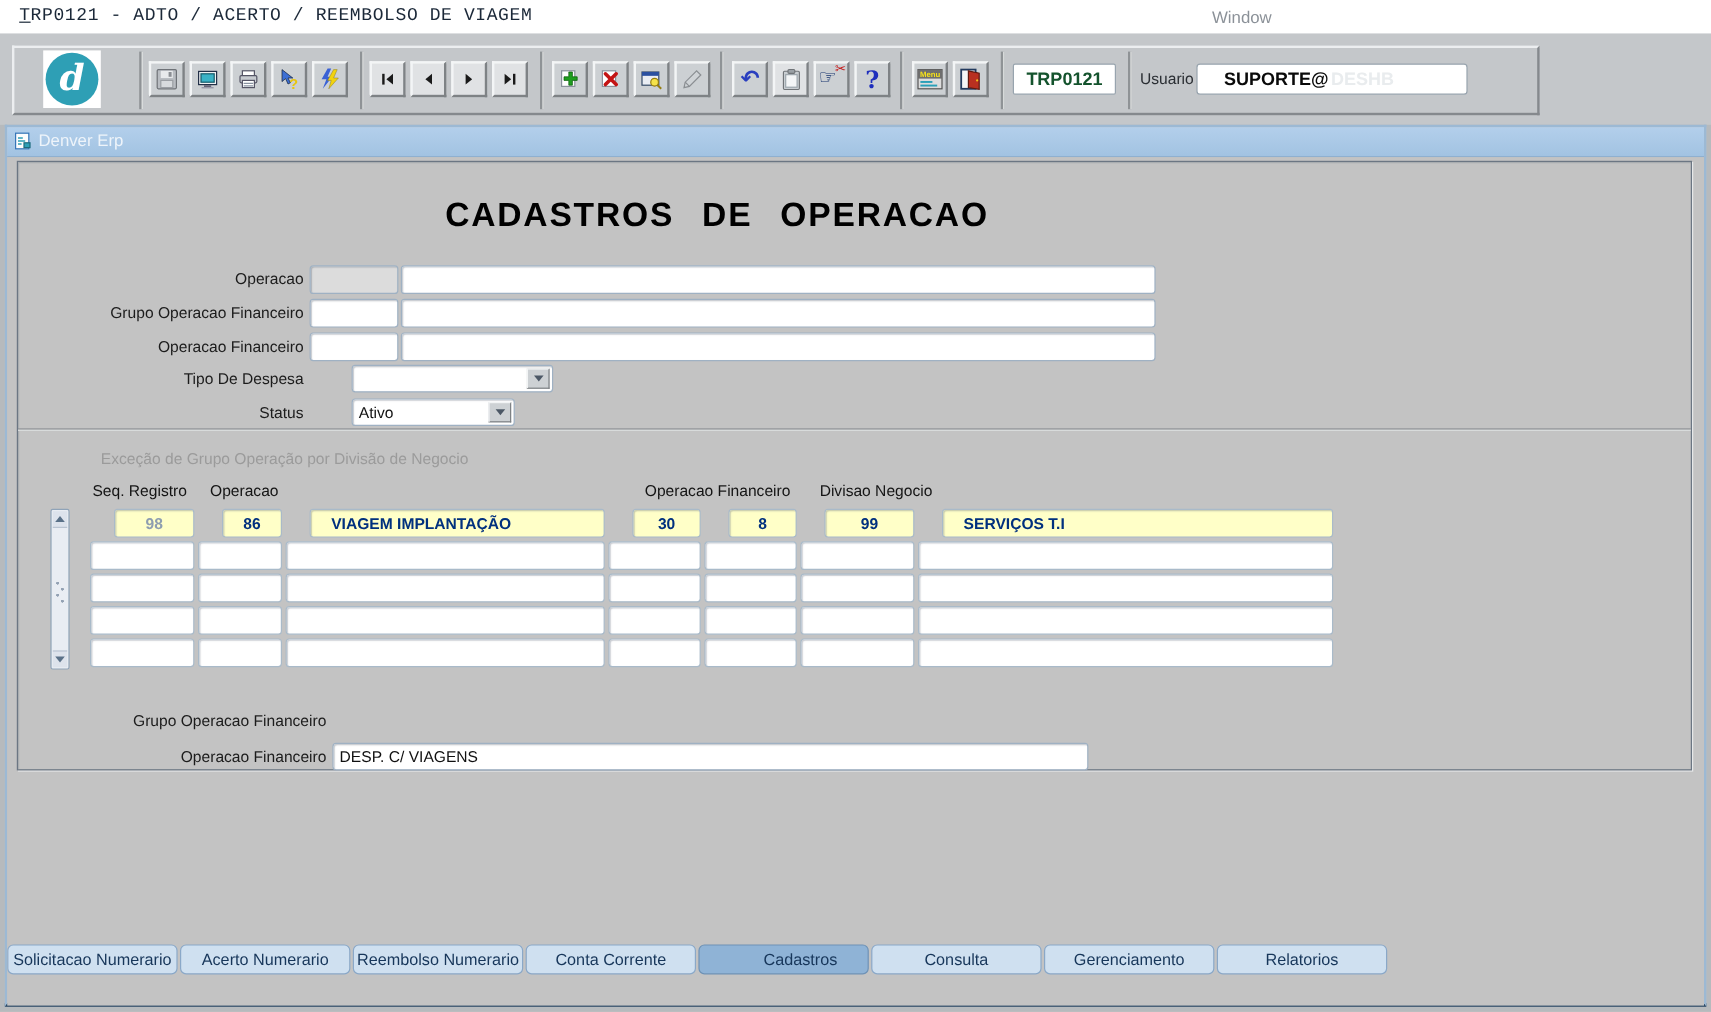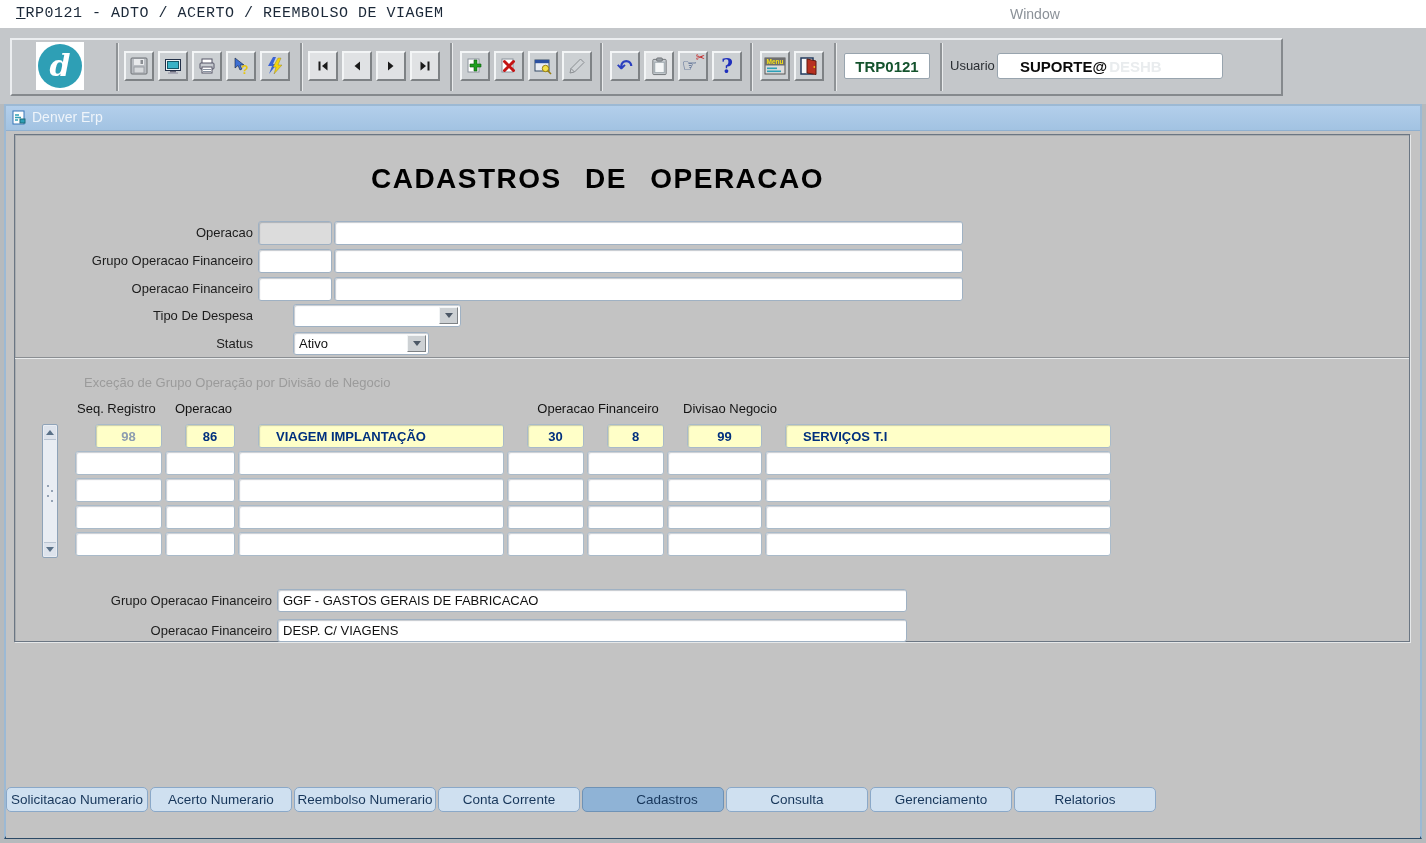--- a/index.html
+++ b/index.html
@@ -382,21 +382,20 @@
             <div class="gcell c1"></div>
             <div class="gcell c2"></div>
             <div class="gcell c3"></div>
             <div class="gcell c4"></div>
             <div class="gcell c5"></div>
             <div class="gcell c6"></div>
           </div>
         </div>
 
       <div class="dlabel" style="top:454px">Grupo Operacao Financeiro</div>
-      <div class="field dfield" style="top:454px">GGF - GASTOS GERAIS DE FABRICACAO</div>
 
       <div class="dlabel" style="top:484px">Operacao Financeiro</div>
       <div class="field dfield" style="top:484px">DESP. C/ VIAGENS</div>
 
     </div>
 
     <div class="tab-strip">
         <div class="tab">Solicitacao Numerario</div>
         <div class="tab">Acerto Numerario</div>
         <div class="tab">Reembolso Numerario</div>

